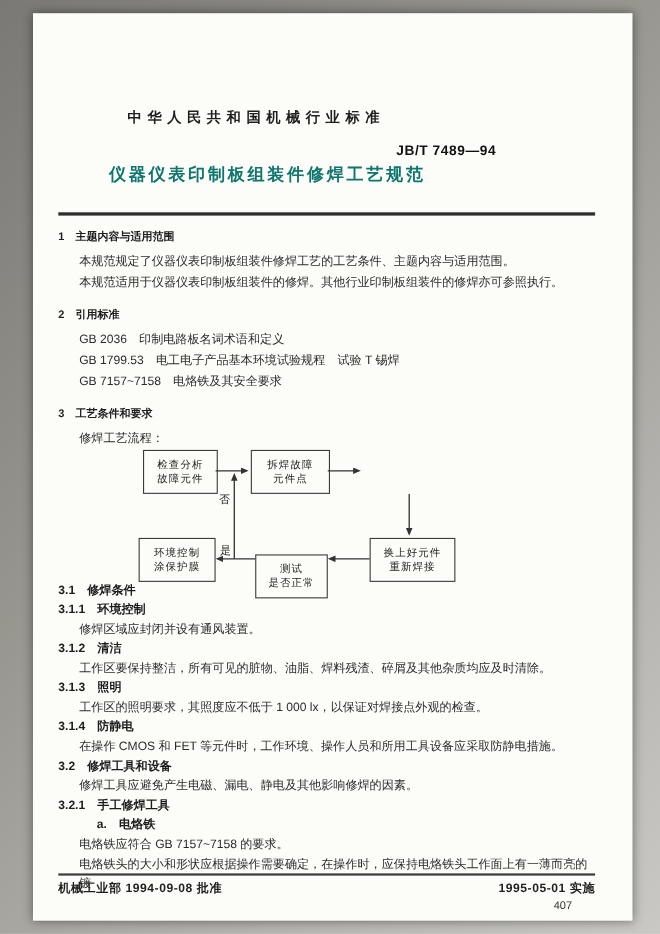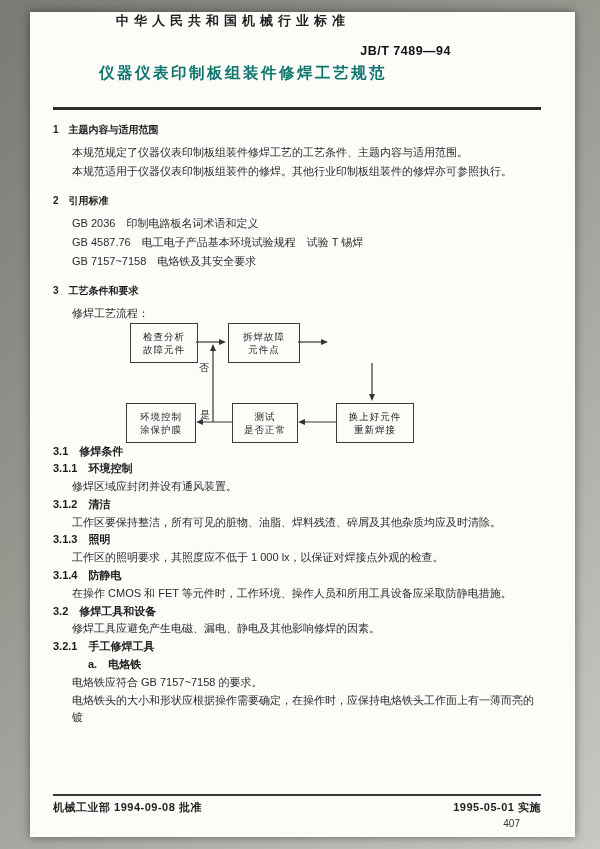--- a/index.html
+++ b/index.html
@@ -7,21 +7,21 @@
     width:600px; height:849px; overflow:hidden; position:relative;
     background:linear-gradient(135deg,#7a7976 0%,#97968f 40%,#b9b8b4 80%,#c9c8c4 100%);
     font-family:"Liberation Sans","DejaVu Sans",sans-serif;
   }
   .page {
     position:absolute; left:30px; top:12px; width:545px; height:825px;
     background:#fcfcf9; box-shadow:0 0 9px rgba(0,0,0,.45);
   }
   .content { padding:0 34px 0 23px; }
   .header-center { width:360px; text-align:center; }
-  .authority { font-size:13px; font-weight:bold; letter-spacing:5px; color:#1f1f1f; }
+  .authority { margin-top:86px; font-size:13px; font-weight:bold; letter-spacing:5px; color:#1f1f1f; }
   .std-no { text-align:right; padding-right:90px; margin-top:14px; font-size:12.5px; font-weight:bold; letter-spacing:.5px; color:#111; }
   .doc-title { width:380px; text-align:center; margin-top:5px; font-size:15.5px; font-weight:bold; letter-spacing:2.5px; color:#0f766e; }
   .rule { height:2.5px; background:#2e2e2e; margin-top:23px; }
   .blk { color:#2b2b2b; white-space:pre-wrap; }
   .blk.h1 { font-weight:bold; font-size:10px; line-height:17px; margin:11px 0 5px; color:#1c1c1c; }
   .blk.h2 { font-weight:bold; font-size:11px; color:#1c1c1c; }
   .blk.p  { font-size:11px; padding-left:19px; }
   .blk.pa { font-size:11px; padding-left:35px; font-weight:bold; color:#1c1c1c; }
   .top .blk.p { line-height:19px; }
   .tight .blk { line-height:17.8px; margin:0; }
@@ -29,21 +29,21 @@
   .flow-arrows { position:absolute; left:0; top:0; width:486px; height:120px; }
   .fbox {
     position:absolute; border:1.3px solid #3a3a3a; background:transparent;
     display:flex; flex-direction:column; align-items:center; justify-content:center;
     font-size:9.5px; line-height:13px; color:#222; letter-spacing:1px; text-align:center;
   }
   .b1{left:77px;top:0;width:66px;height:38px}
   .b2{left:175px;top:0;width:70px;height:38px}
   .b3{left:277px;top:0;width:82px;height:40px}
   .b4{left:283px;top:80px;width:76px;height:38px}
-  .b5{left:179px;top:80px;width:64px;height:38px}
+  .b5{left:179px;top:95px;width:64px;height:38px}
   .b6{left:73px;top:80px;width:68px;height:38px}
   .flow-label { font-size:10px; fill:#222; }
   .footer-rule { position:absolute; left:23px; right:34px; top:782px; height:1.5px; background:#3a3a3a; }
   .footer-row {
     position:absolute; left:23px; right:34px; top:788px;
     display:flex; justify-content:space-between;
     font-size:11px; font-weight:bold; color:#1f1f1f; letter-spacing:.5px;
   }
   .page-num { position:absolute; right:55px; top:806px; font-size:10px; color:#333; }
 </style>
@@ -58,21 +58,21 @@
     <div class="std-no">JB/T 7489—94</div>
     <div class="doc-title">仪器仪表印制板组装件修焊工艺规范</div>
     <div class="rule"></div>
 
     <div class="top">
         <div class="blk h1">1　主题内容与适用范围</div>
         <div class="blk p">本规范规定了仪器仪表印制板组装件修焊工艺的工艺条件、主题内容与适用范围。</div>
         <div class="blk p">本规范适用于仪器仪表印制板组装件的修焊。其他行业印制板组装件的修焊亦可参照执行。</div>
         <div class="blk h1">2　引用标准</div>
         <div class="blk p">GB 2036　印制电路板名词术语和定义</div>
-        <div class="blk p">GB 4587.76　电工电子产品基本环境试验规程　试验 T 锡焊</div>
+        <div class="blk p">GB 1799.53　电工电子产品基本环境试验规程　试验 T 锡焊</div>
         <div class="blk p">GB 7157~7158　电烙铁及其安全要求</div>
         <div class="blk h1">3　工艺条件和要求</div>
         <div class="blk p">修焊工艺流程：</div>
       </div>
 
     <div class="flowchart">
       <svg class="flow-arrows" viewBox="0 0 486 120" xmlns="http://www.w3.org/2000/svg">
         <defs>
           <marker id="arw" markerWidth="9" markerHeight="8" refX="5" refY="3" orient="auto" markerUnits="userSpaceOnUse">
             <path d="M0,0 L7,3 L0,6 Z" fill="#333"></path>

